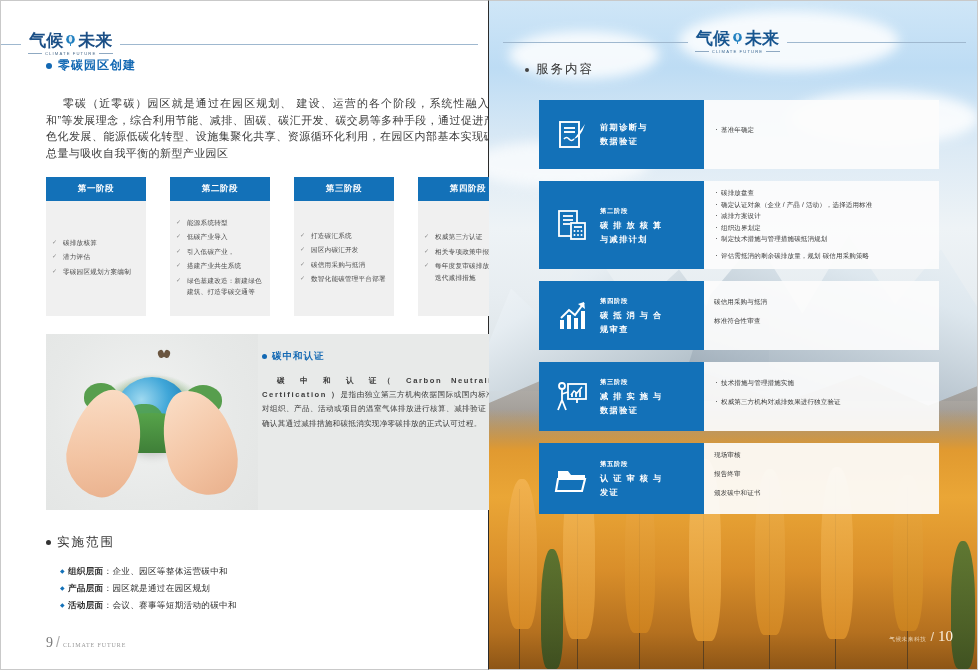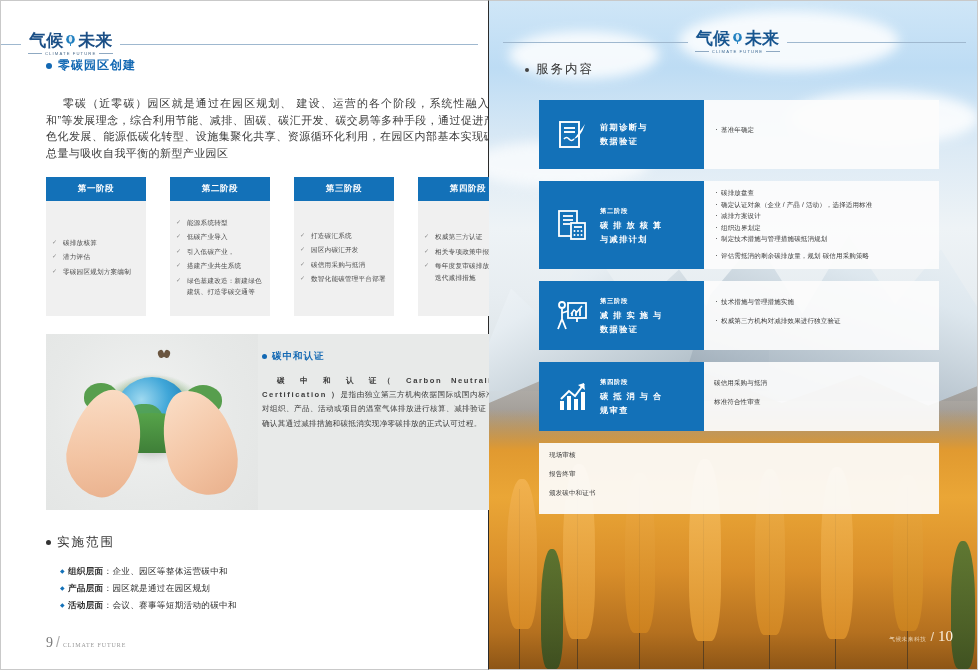--- a/index.html
+++ b/index.html
@@ -392,20 +392,44 @@
           <p>减排方案设计</p>
           <p>组织边界划定</p>
           <p>制定技术措施与管理措施碳抵消规划</p>
           <p style="margin-top:5px;">评估需抵消的剩余碳排放量，规划 碳信用采购策略</p>
         </div>
       </div>
 
       <div class="srow airy">
         <div class="left">
           <span class="ico">
+            <svg width="36" height="36" viewBox="0 0 36 36" fill="none" stroke="#fff" stroke-width="2">
+              <rect x="6" y="22" width="4" height="9" fill="#fff" stroke="none"></rect>
+              <rect x="13" y="17" width="4" height="14" fill="#fff" stroke="none"></rect>
+              <rect x="20" y="20" width="4" height="11" fill="#fff" stroke="none"></rect>
+              <rect x="27" y="13" width="4" height="18" fill="#fff" stroke="none"></rect>
+              <polyline points="7,20 15,12 21,17 30,5" stroke-width="2"></polyline>
+              <polygon points="30,4 31,11 24,6" fill="#fff" stroke="none"></polygon>
+            </svg>
+          </span>
+          <span class="ttl">
+            <span class="sub">第四阶段</span>
+            <span>碳 抵 消 与 合</span><br>
+            <span>规审查</span>
+          </span>
+        </div>
+        <div class="right">
+          <p class="nodot">碳信用采购与抵消</p>
+          <p class="nodot">标准符合性审查</p>
+        </div>
+      </div>
+
+      <div class="srow airy">
+        <div class="left">
+          <span class="ico">
             <svg width="36" height="36" viewBox="0 0 36 36" fill="none" stroke="#fff" stroke-width="1.8">
               <circle cx="8" cy="7" r="3"></circle>
               <path d="M8 11 v10 M4 31 l4 -10 l4 10" stroke-width="1.8"></path>
               <path d="M8 15 l6 -2"></path>
               <rect x="14" y="5" width="18" height="15"></rect>
               <polyline points="17,16 20,12 23,14 28,8" stroke-width="1.5"></polyline>
               <line x1="18" y1="18" x2="18" y2="15" stroke-width="1.8"></line>
               <line x1="22" y1="18" x2="22" y2="13" stroke-width="1.8"></line>
               <line x1="26" y1="18" x2="26" y2="11" stroke-width="1.8"></line>
               <line x1="23" y1="20" x2="23" y2="24"></line>
@@ -419,42 +443,31 @@
         </div>
         <div class="right">
           <p>技术措施与管理措施实施</p>
           <p>权威第三方机构对减排效果进行独立验证</p>
         </div>
       </div>
 
       <div class="srow airy">
         <div class="left">
           <span class="ico">
-            <svg width="36" height="36" viewBox="0 0 36 36" fill="none" stroke="#fff" stroke-width="2">
-              <rect x="6" y="22" width="4" height="9" fill="#fff" stroke="none"></rect>
-              <rect x="13" y="17" width="4" height="14" fill="#fff" stroke="none"></rect>
-              <rect x="20" y="20" width="4" height="11" fill="#fff" stroke="none"></rect>
-              <rect x="27" y="13" width="4" height="18" fill="#fff" stroke="none"></rect>
-              <polyline points="7,20 15,12 21,17 30,5" stroke-width="2"></polyline>
-              <polygon points="30,4 31,11 24,6" fill="#fff" stroke="none"></polygon>
+            <svg width="36" height="36" viewBox="0 0 36 36" fill="none" stroke="#fff" stroke-width="2.1">
+              <path d="M4 10 h10 l3 4 h14 v4 H4 z" fill="#fff" stroke="none"></path>
+              <path d="M4 18 h27 l-3 12 H2 z"></path>
             </svg>
           </span>
           <span class="ttl">
-            <span class="sub">第四阶段</span>
-            <span>碳 抵 消 与 合</span><br>
-            <span>规审查</span>
-          </span>
-        </div>
-        <div class="right">
-          <p class="nodot">碳信用采购与抵消</p>
-          <p class="nodot">标准符合性审查</p>
-        </div>
-      </div>
-
-      <div class="srow airy">
+            <span class="sub">第五阶段</span>
+            <span>认 证 审 核 与</span><br>
+            <span>发证</span>
+          </span>
+        </div>
         <div class="right">
           <p class="nodot">现场审核</p>
           <p class="nodot">报告终审</p>
           <p class="nodot">颁发碳中和证书</p>
         </div>
       </div>
 
     </div>
 
     <div class="r-footer">

